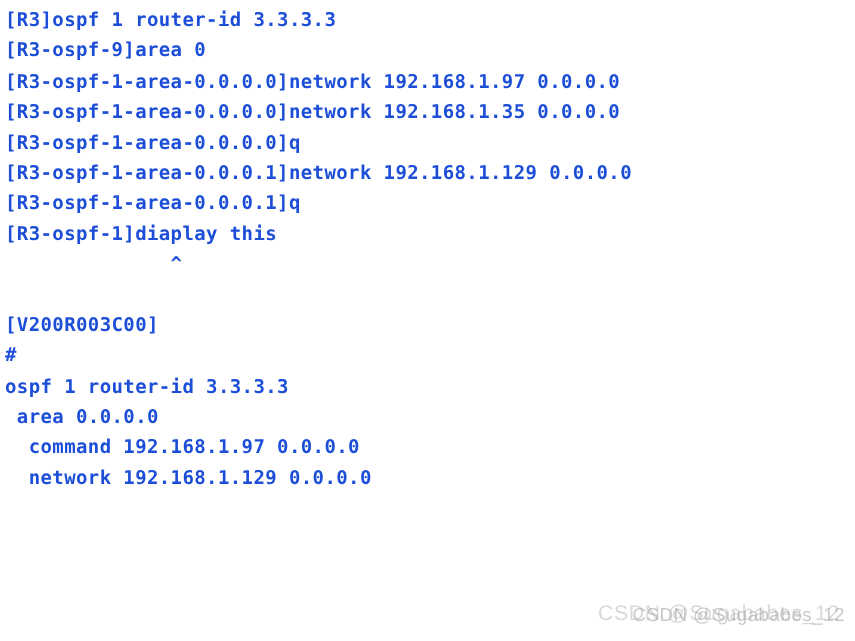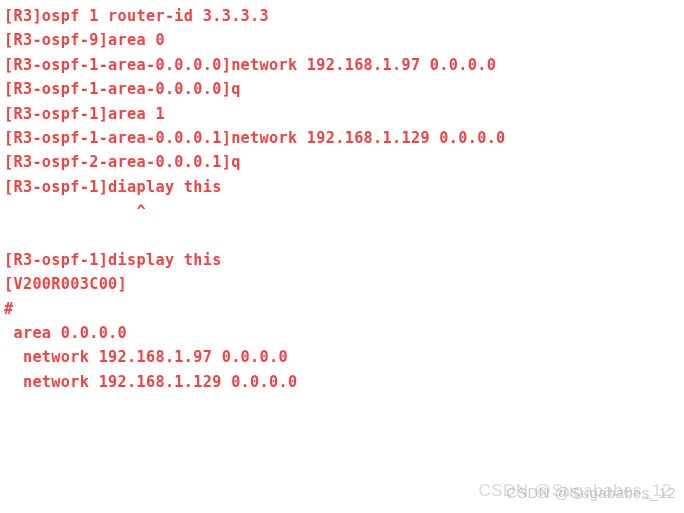--- a/index.html
+++ b/index.html
@@ -25,21 +25,21 @@
   }
 
   .console-line {
     display: block;
     white-space: pre;
     font-family: "DejaVu Sans Mono", "Liberation Mono", monospace;
     font-size: 15.2px;
     line-height: 24.4px;
     height: 24.4px;
     letter-spacing: 0.32px;
-    color: #ef4444;
+    color: #1d4ed8;
     font-weight: 700;
     -webkit-font-smoothing: antialiased;
   }
 
   .console-line.blank {
     color: transparent;
   }
 
   
   #watermark {
@@ -72,32 +72,32 @@
   }
 </style>
 </head>
 <body>
 
 <div id="terminal" style="background: rgb(255, 255, 255);">
   <div id="console-output" style="color: rgb(248, 155, 196);">
       <span class="console-line">[R3]ospf 1 router-id 3.3.3.3</span>
       <span class="console-line">[R3-ospf-9]area 0</span>
       <span class="console-line">[R3-ospf-1-area-0.0.0.0]network 192.168.1.97 0.0.0.0</span>
+      <span class="console-line">[R3-ospf-1-area-0.0.0.0]network 192.168.1.35 0.0.0.0</span>
       <span class="console-line">[R3-ospf-1-area-0.0.0.0]q</span>
-      <span class="console-line">[R3-ospf-1]area 1</span>
       <span class="console-line">[R3-ospf-1-area-0.0.0.1]network 192.168.1.129 0.0.0.0</span>
-      <span class="console-line">[R3-ospf-2-area-0.0.0.1]q</span>
+      <span class="console-line">[R3-ospf-1-area-0.0.0.1]q</span>
       <span class="console-line">[R3-ospf-1]diaplay this</span>
       <span class="console-line">              ^</span>
       <span class="console-line blank"> </span>
-      <span class="console-line">[R3-ospf-1]display this</span>
       <span class="console-line">[V200R003C00]</span>
       <span class="console-line">#</span>
+      <span class="console-line">ospf 1 router-id 3.3.3.3</span>
       <span class="console-line"> area 0.0.0.0</span>
-      <span class="console-line">  network 192.168.1.97 0.0.0.0</span>
+      <span class="console-line">  command 192.168.1.97 0.0.0.0</span>
       <span class="console-line">  network 192.168.1.129 0.0.0.0</span>
     </div>
 
   <div id="watermark">
     <span class="wm-ghost">CSDN @Sugababes_12</span>
     <span class="wm-text" style="color: rgb(201, 201, 201);">CSDN @Sugababes_12</span>
   </div>
 </div>
 
 </body></html>

